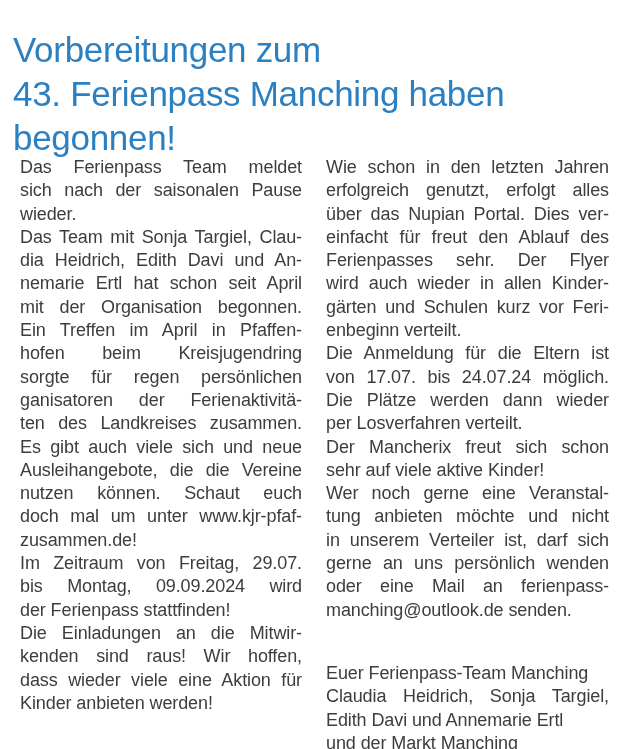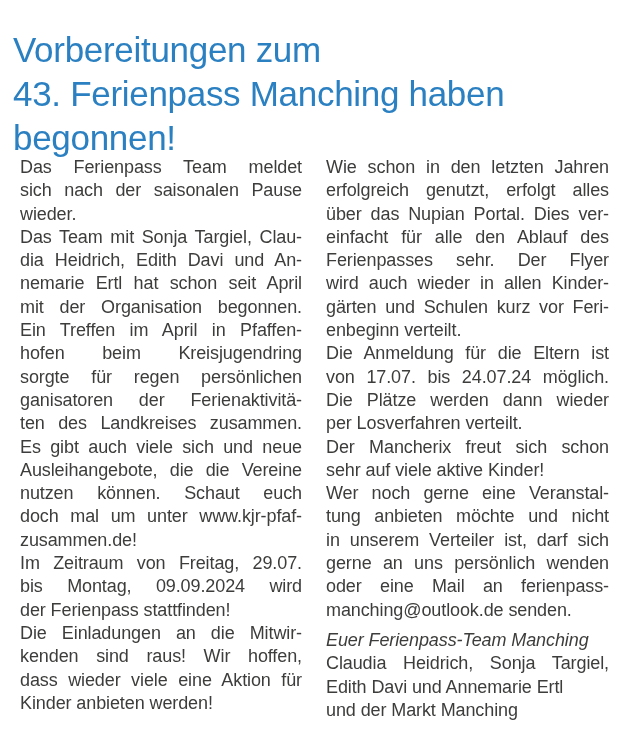--- a/index.html
+++ b/index.html
@@ -44,22 +44,21 @@
   .col {
     color: var(--text, #3d3d3c);
     font-size: 18px;
     line-height: 23.3px;
     letter-spacing: -0.1px;
   }
   .para {
     margin: 0;
   }
   .para.gap-before {
-    margin-top: 7px;
-    font-style: italic;
+    margin-top: 40px;
   }
   .line {
     text-align: justify;
     text-align-last: justify;
     min-height: 23.3px;
     white-space: normal;
   }
   .line.para-end {
     text-align-last: left;
   }
@@ -106,21 +105,21 @@
           <div class="line">kenden sind raus! Wir hoffen,</div>
           <div class="line">dass wieder viele eine Aktion für</div>
           <div class="line para-end">Kinder anbieten werden!</div>
         </div>
       </div>
     <div class="col">
         <div class="para">
           <div class="line">Wie schon in den letzten Jahren</div>
           <div class="line">erfolgreich genutzt, erfolgt alles</div>
           <div class="line">über das Nupian Portal. Dies ver-</div>
-          <div class="line">einfacht für alle den Ablauf des</div>
+          <div class="line">einfacht für freut den Ablauf des</div>
           <div class="line">Ferienpasses sehr. Der Flyer</div>
           <div class="line">wird auch wieder in allen Kinder-</div>
           <div class="line">gärten und Schulen kurz vor Feri-</div>
           <div class="line para-end">enbeginn verteilt.</div>
         </div>
         <div class="para">
           <div class="line">Die Anmeldung für die Eltern ist</div>
           <div class="line">von 17.07. bis 24.07.24 möglich.</div>
           <div class="line">Die Plätze werden dann wieder</div>
           <div class="line para-end">per Losverfahren verteilt.</div>

